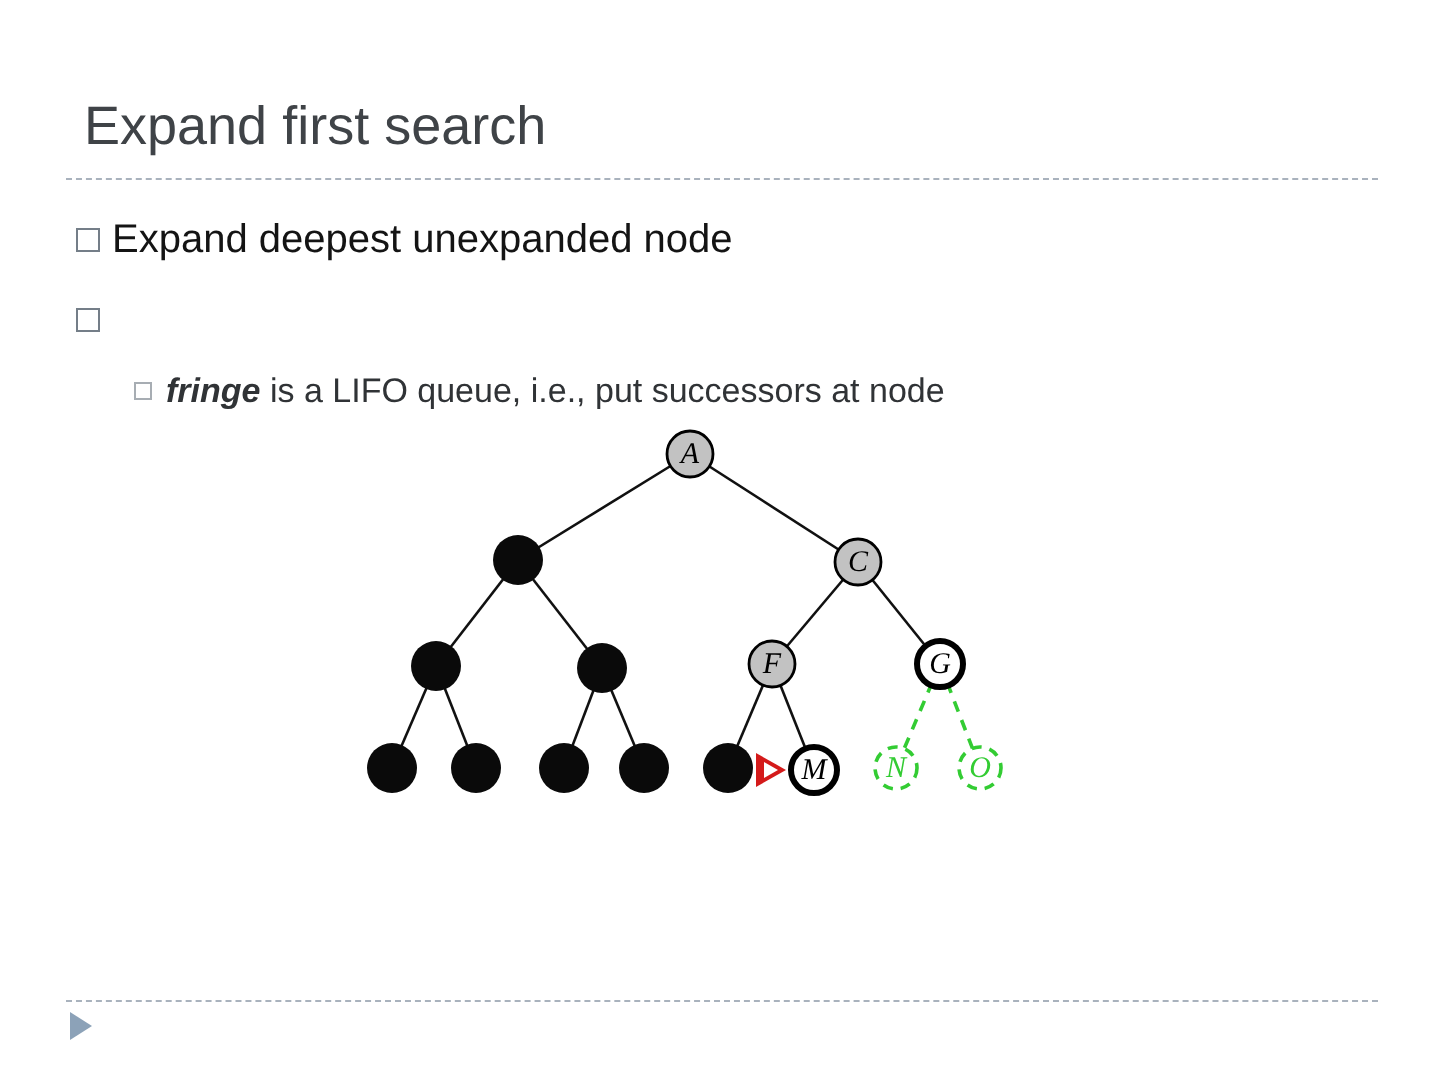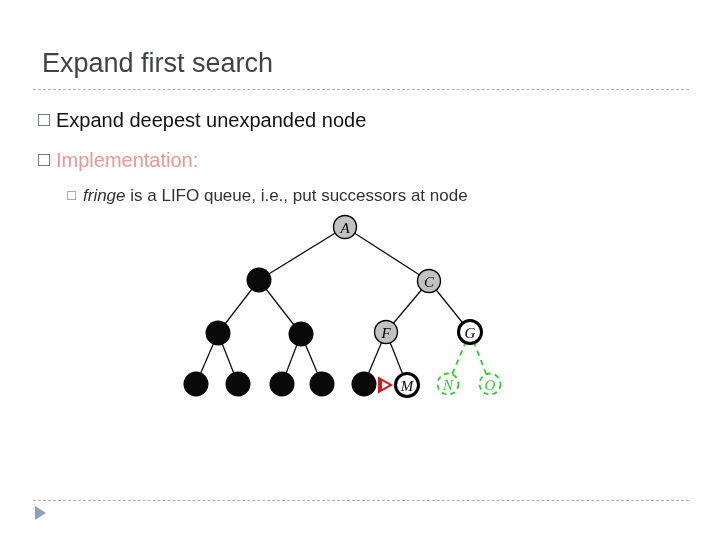--- a/index.html
+++ b/index.html
@@ -29,21 +29,21 @@
     border:1.6px solid #747e88; background:#ffffff;
     margin:5px 6px 0 0;
   }
   .line2 .bullet-text { color:#ec9694; }
   .line3 { left:67px; top:186px; font-size:17px; color:#303336; }
   .bullet-square-small {
     width:7px; height:7px; flex:none;
     border:1.4px solid #a7adb3; background:#ffffff;
     margin:5px 7px 0 0;
   }
-  .italic-lead { font-style:italic; }
+  .italic-lead { font-style:italic;font-weight:bold; }
   svg.tree-svg { position:absolute; left:0; top:0; }
   .footer-arrow {
     position:absolute; left:35px; top:506px;
     width:0; height:0;
     border-left:11px solid #8ca2b8;
     border-top:7px solid transparent;
     border-bottom:7px solid transparent;
   }
 </style>
 </head>
@@ -53,21 +53,20 @@
 
 <div class="divider divider-top"></div>
 
 <div class="bullet-line lvl1 line1">
   <span class="bullet-square"></span>
   <span class="bullet-text">Expand deepest unexpanded node</span>
 </div>
 
 <div class="bullet-line lvl1 line2">
   <span class="bullet-square"></span>
-  <span class="bullet-text">Implementation:</span>
 </div>
 
 <div class="bullet-line line3">
   <span class="bullet-square-small"></span>
   <span><span class="italic-lead">fringe</span><span> is a LIFO queue, i.e., put successors at node</span></span>
 </div>
 
 <svg class="tree-svg" width="720" height="540" viewBox="0 0 720 540">
     <line x1="345" y1="227" x2="259" y2="280" fill="none" stroke="#111111" stroke-width="1.3"></line>
     <line x1="345" y1="227" x2="429" y2="281" fill="none" stroke="#111111" stroke-width="1.3"></line>

